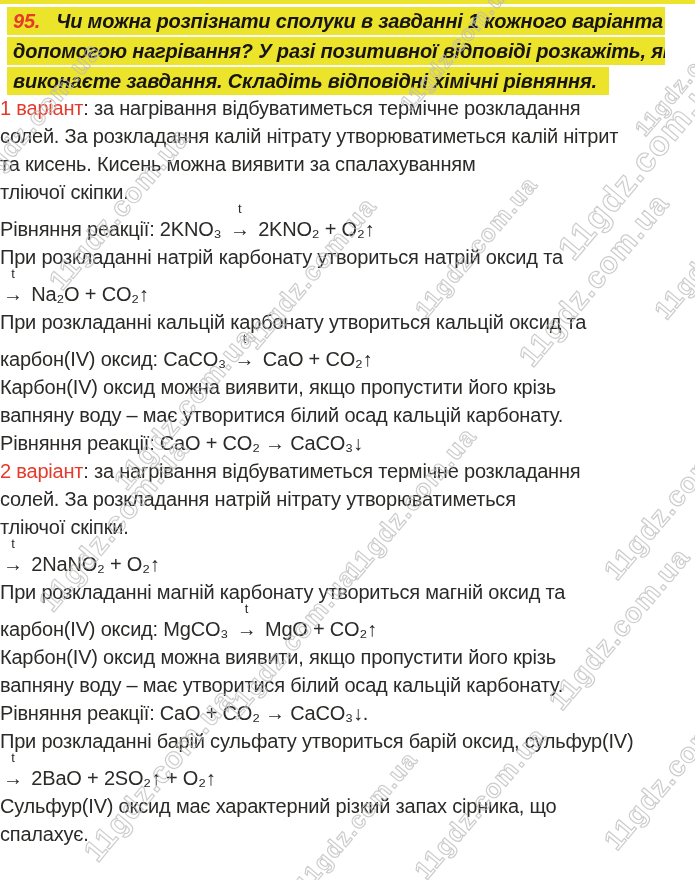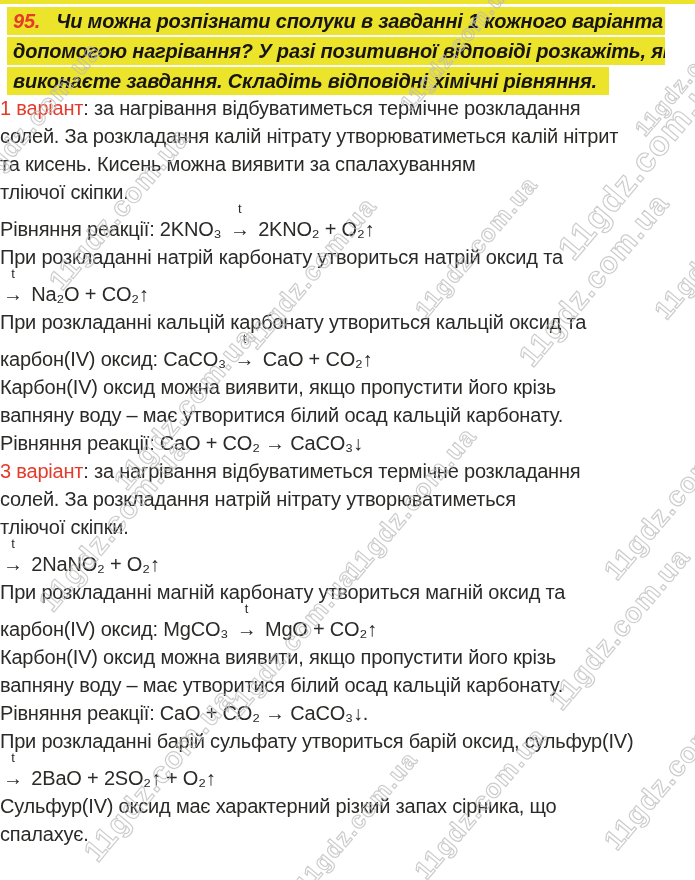--- a/index.html
+++ b/index.html
@@ -54,21 +54,21 @@
       <div class="line"><span>та кисень. Кисень можна виявити за спалахуванням</span></div>
       <div class="line"><span>тліючої скіпки.</span></div>
       <div class="line eq"><span>Рівняння реакції: 2KNO₃ </span><span class="tarrow"><span class="tlabel">t</span><span class="ar">→</span></span><span> 2KNO₂ + O₂↑</span></div>
       <div class="line"><span>При розкладанні натрій карбонату утвориться натрій оксид та</span></div>
       <div class="line eq"><span class="tarrow"><span class="tlabel">t</span><span class="ar">→</span></span><span> Na₂O + CO₂↑</span></div>
       <div class="line"><span>При розкладанні кальцій карбонату утвориться кальцій оксид та</span></div>
       <div class="line eq"><span>карбон(IV) оксид: CaCO₃ </span><span class="tarrow"><span class="tlabel">t</span><span class="ar">→</span></span><span> CaO + CO₂↑</span></div>
       <div class="line"><span>Карбон(IV) оксид можна виявити, якщо пропустити його крізь</span></div>
       <div class="line"><span>вапняну воду – має утворитися білий осад кальцій карбонату.</span></div>
       <div class="line"><span>Рівняння реакції: CaO + CO₂ → CaCO₃↓</span></div>
-      <div class="line"><span class="lead">3 варіант</span><span>: за нагрівання відбуватиметься термічне розкладання</span></div>
+      <div class="line"><span class="lead">2 варіант</span><span>: за нагрівання відбуватиметься термічне розкладання</span></div>
       <div class="line"><span>солей. За розкладання натрій нітрату утворюватиметься</span></div>
       <div class="line"><span>тліючої скіпки.</span></div>
       <div class="line eq"><span class="tarrow"><span class="tlabel">t</span><span class="ar">→</span></span><span> 2NaNO₂ + O₂↑</span></div>
       <div class="line"><span>При розкладанні магній карбонату утвориться магній оксид та</span></div>
       <div class="line eq"><span>карбон(IV) оксид: MgCO₃ </span><span class="tarrow"><span class="tlabel">t</span><span class="ar">→</span></span><span> MgO + CO₂↑</span></div>
       <div class="line"><span>Карбон(IV) оксид можна виявити, якщо пропустити його крізь</span></div>
       <div class="line"><span>вапняну воду – має утворитися білий осад кальцій карбонату.</span></div>
       <div class="line"><span>Рівняння реакції: CaO + CO₂ → CaCO₃↓.</span></div>
       <div class="line"><span>При розкладанні барій сульфату утвориться барій оксид, сульфур(IV)</span></div>
       <div class="line eq"><span class="tarrow"><span class="tlabel">t</span><span class="ar">→</span></span><span> 2BaO + 2SO₂↑ + O₂↑</span></div>

